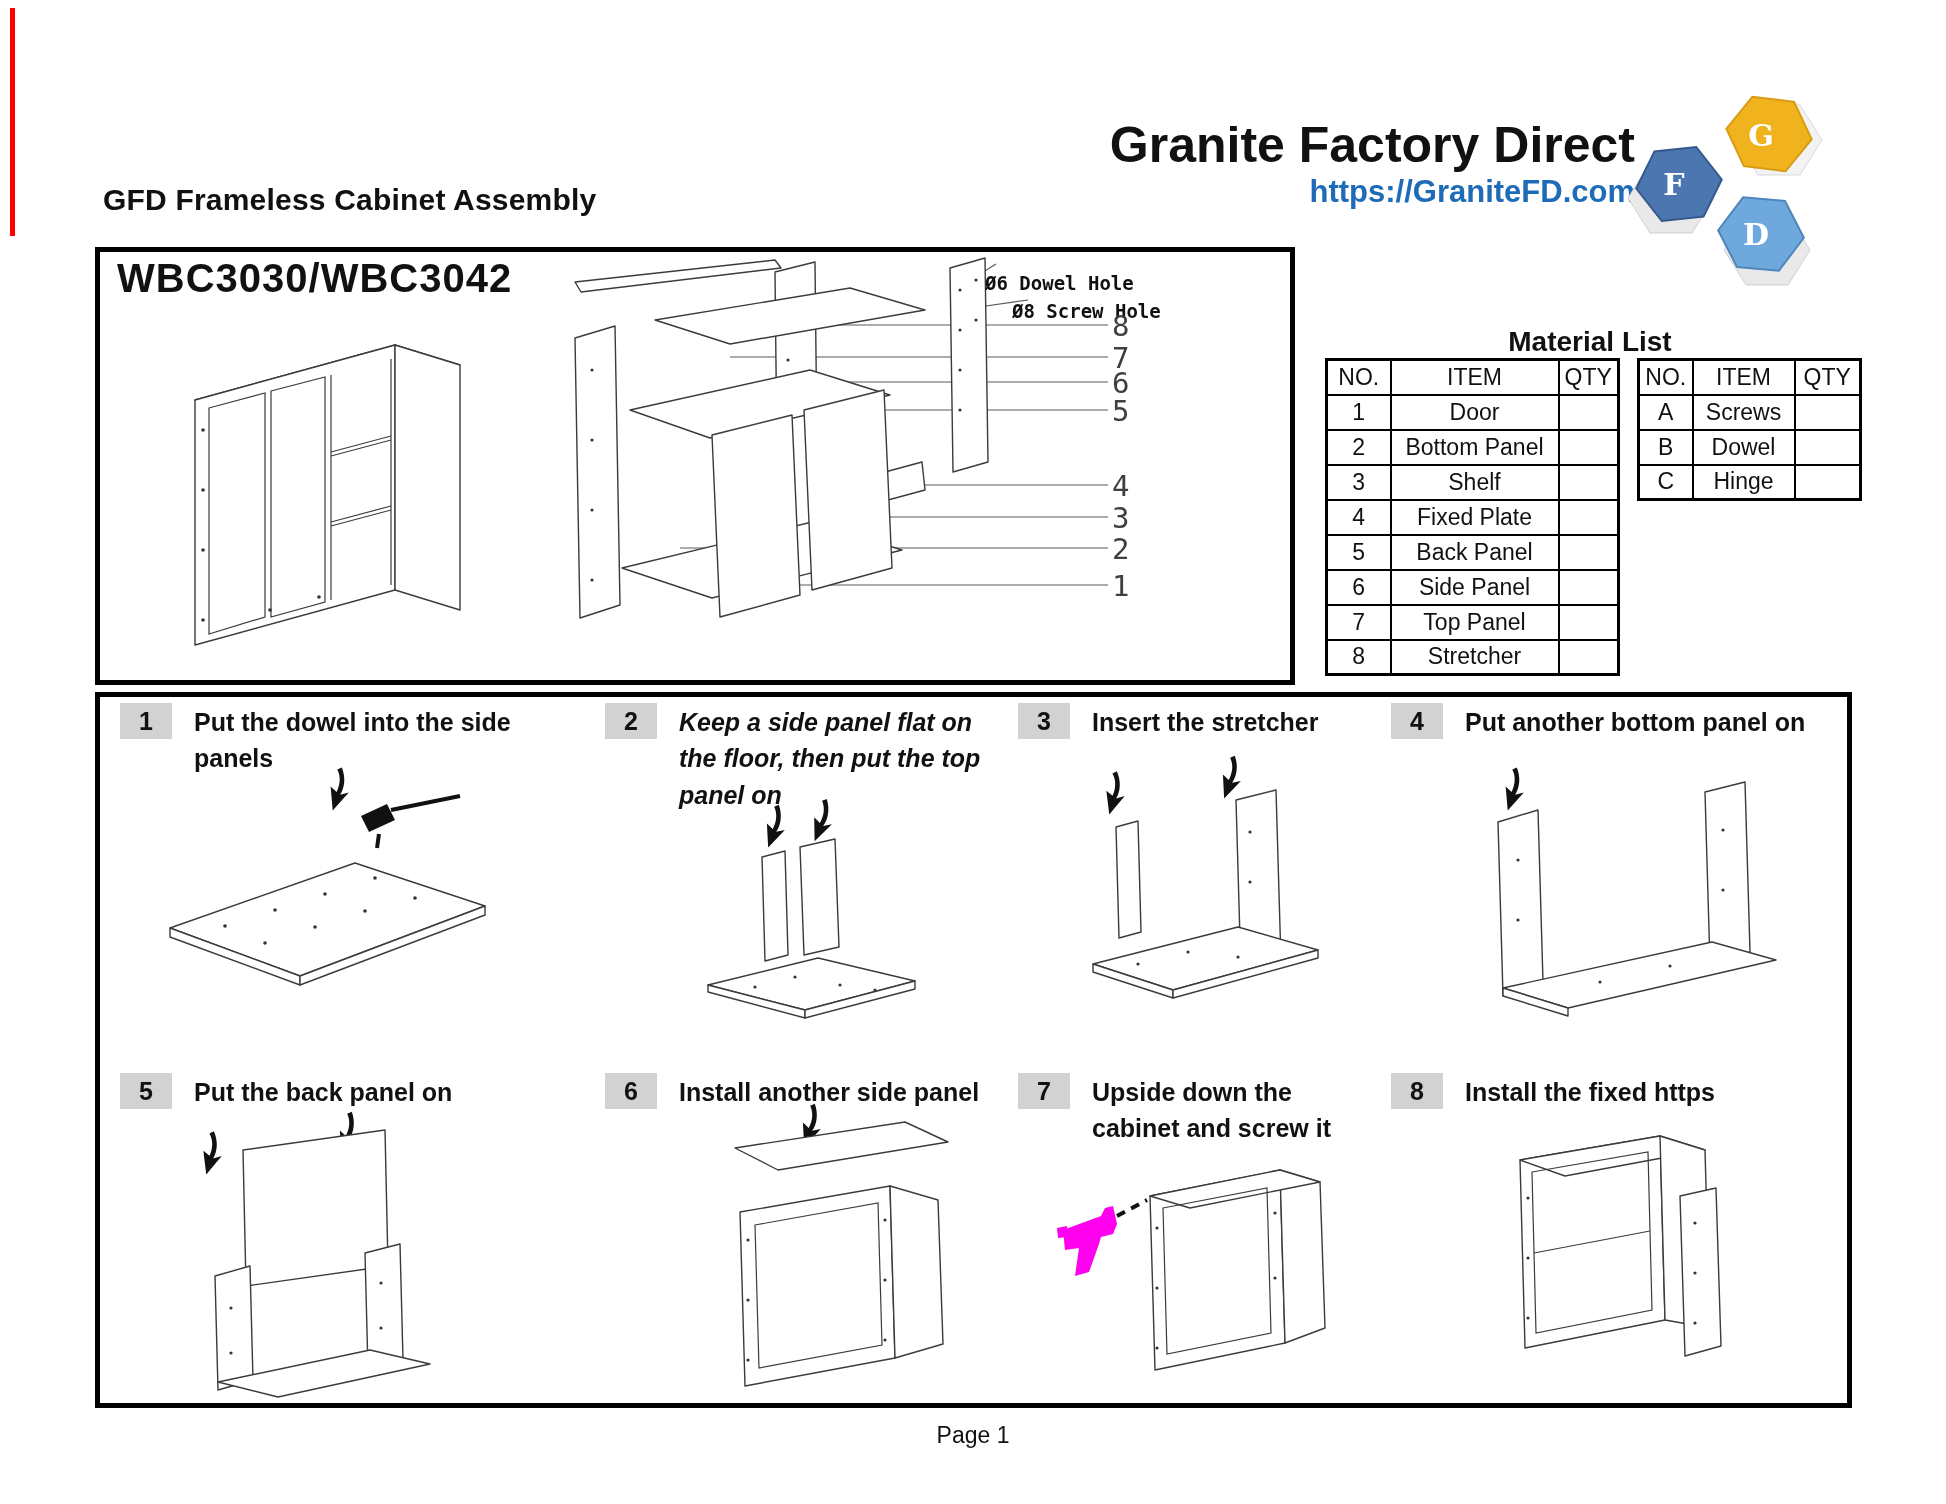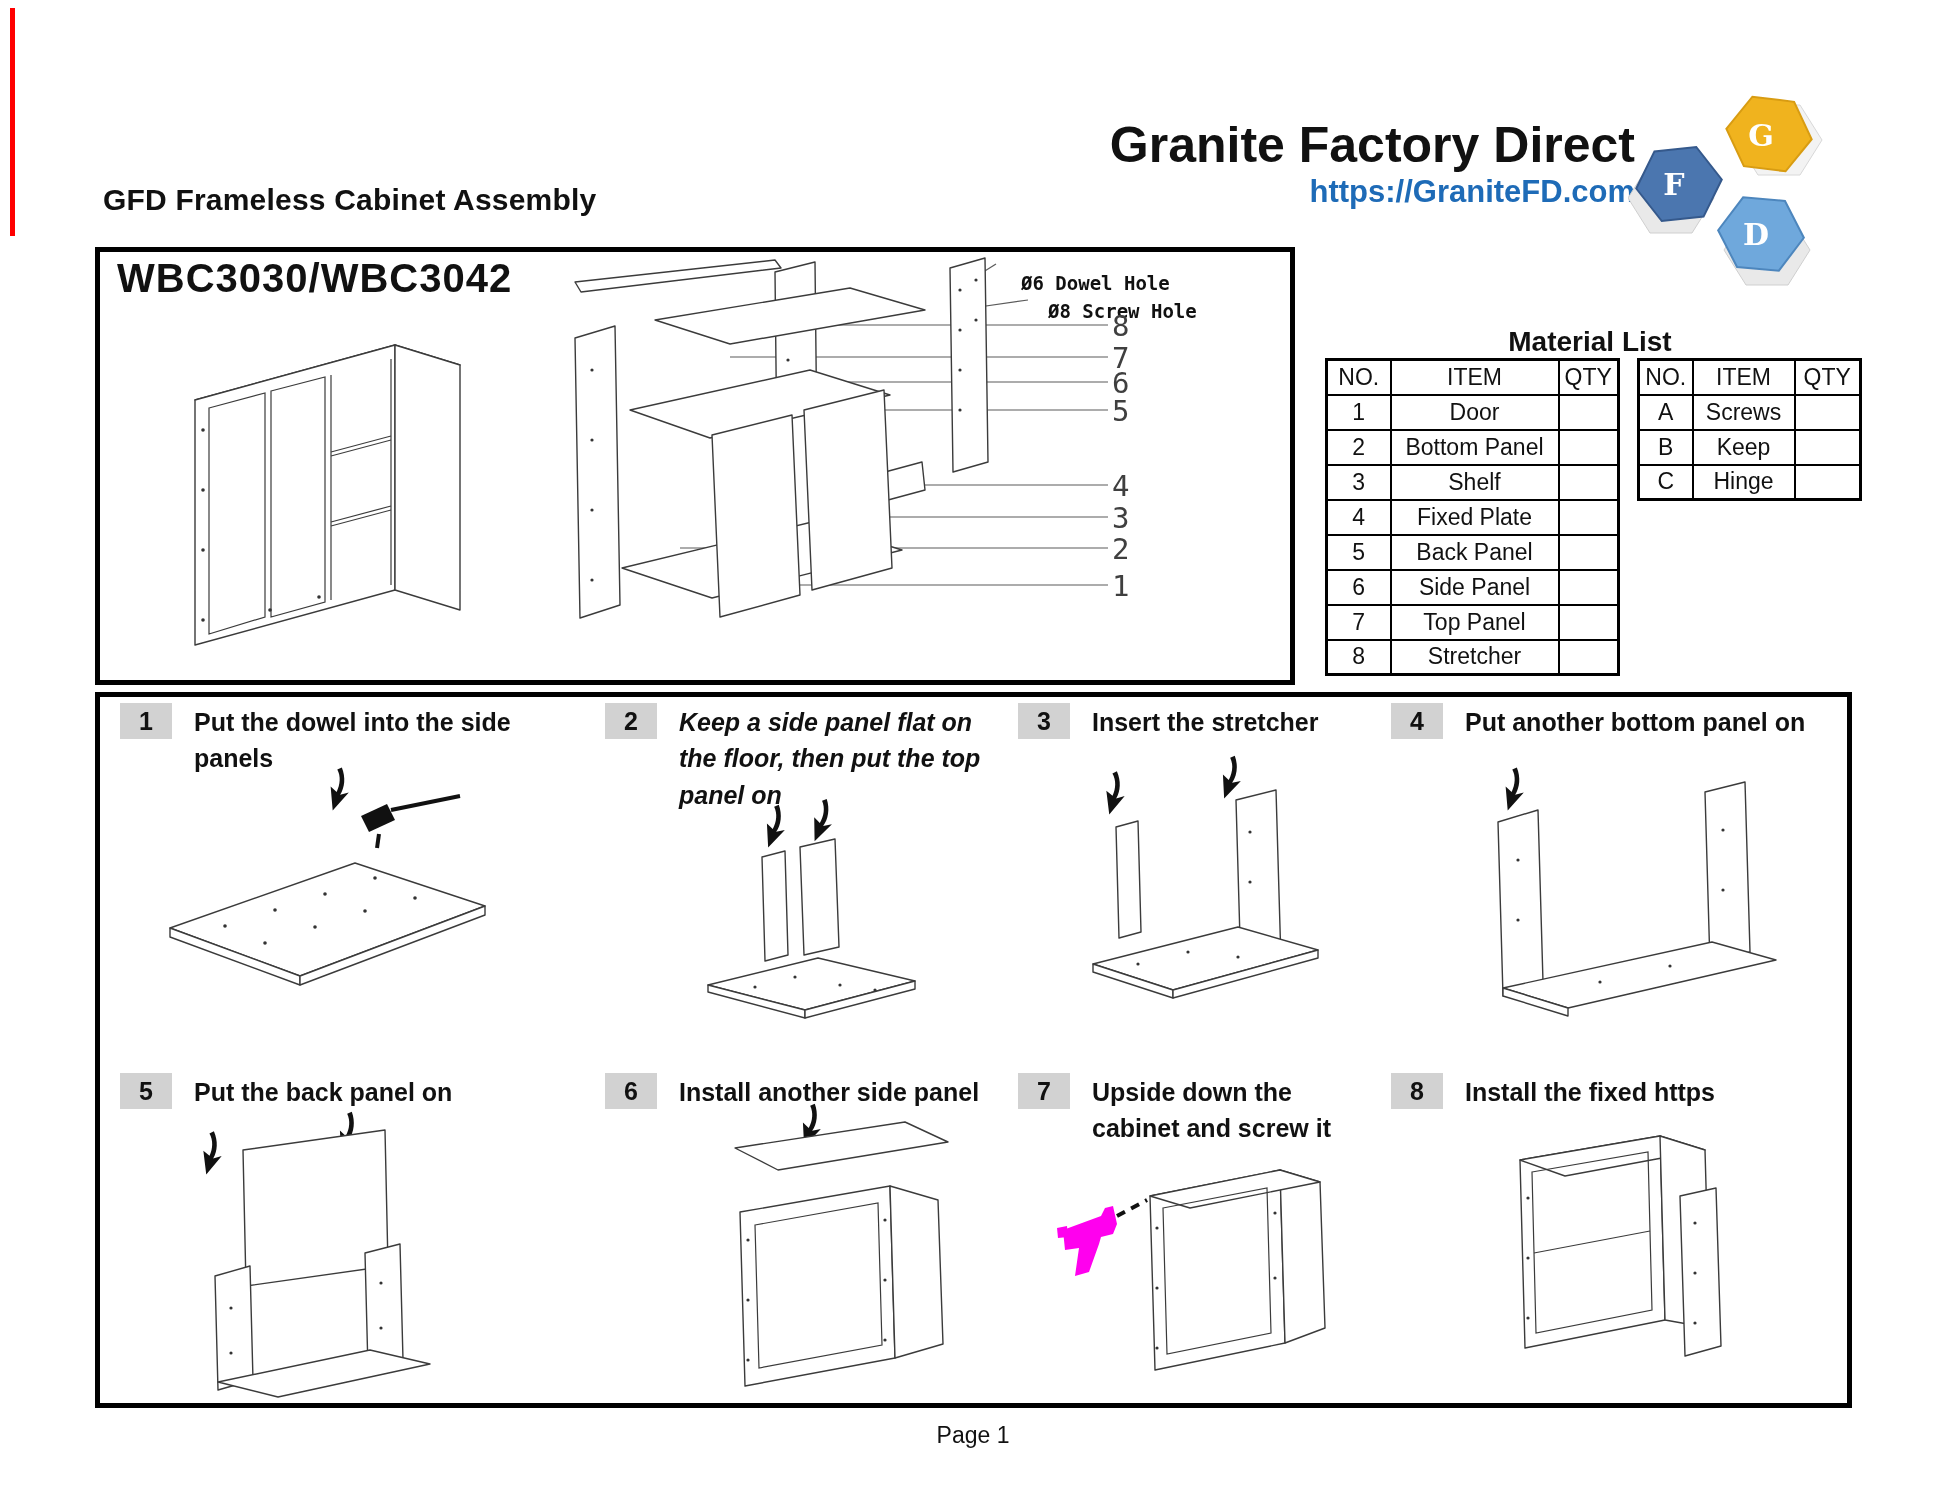--- a/index.html
+++ b/index.html
@@ -14,21 +14,21 @@
   .brand-url{font-size:31px;font-weight:bold;color:#1E6BB7;line-height:1.2;}
   .red-mark{left:10px;top:8px;width:5px;height:228px;background:#FF0000;}
 
   
   .diagram-box{left:95px;top:247px;width:1200px;height:438px;border:5px solid #000;box-sizing:border-box;}
   .steps-box{left:95px;top:692px;width:1757px;height:716px;border:5px solid #000;box-sizing:border-box;}
   .model-title{left:117px;top:256px;font-size:40px;font-weight:800;letter-spacing:1px;}
 
   
   .cad{font-family:"DejaVu Sans Mono",monospace;}
-  .hole-label{font-size:19px;font-weight:bold;color:#111;white-space:nowrap;margin-left:36px;}
+  .hole-label{font-size:19px;font-weight:bold;color:#111;white-space:nowrap;}
   .callout{font-size:29px;color:#3f3f3f;line-height:1;}
 
   
   .ml-title{left:1460px;top:326px;width:260px;text-align:center;font-size:28px;font-weight:bold;}
   table.ml{border-collapse:collapse;font-size:23px;}
   table.ml td{border:2px solid #000;text-align:center;padding:0 5px;height:35px;box-sizing:border-box;}
   table.ml{border:3px solid #000;}
   .ml-left{left:1325px;top:358px;}
   .ml-right{left:1637px;top:358px;}
   .ml-left td.c-no{width:64px;} .ml-left td.c-item{width:168px;} .ml-left td.c-qty{width:58px;}
@@ -235,21 +235,21 @@
       <td class="c-item">ITEM</td>
       <td class="c-qty">QTY</td>
     </tr>
     <tr>
           <td class="c-no">A</td>
           <td class="c-item">Screws</td>
           <td class="c-qty"></td>
         </tr>
     <tr>
           <td class="c-no">B</td>
-          <td class="c-item">Keep</td>
+          <td class="c-item">Dowel</td>
           <td class="c-qty"></td>
         </tr>
     <tr>
           <td class="c-no">C</td>
           <td class="c-item">Hinge</td>
           <td class="c-qty"></td>
         </tr>
   </tbody>
     </table>
 

